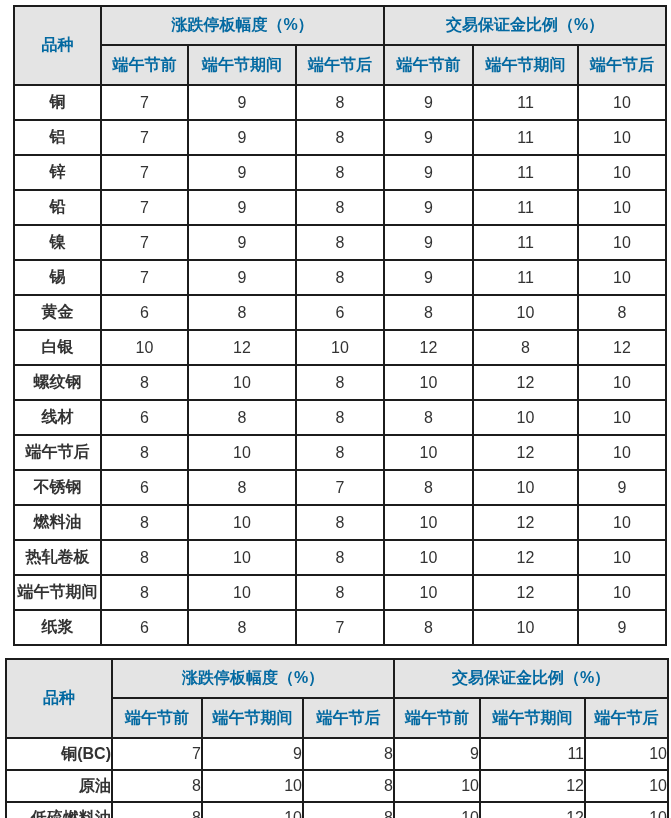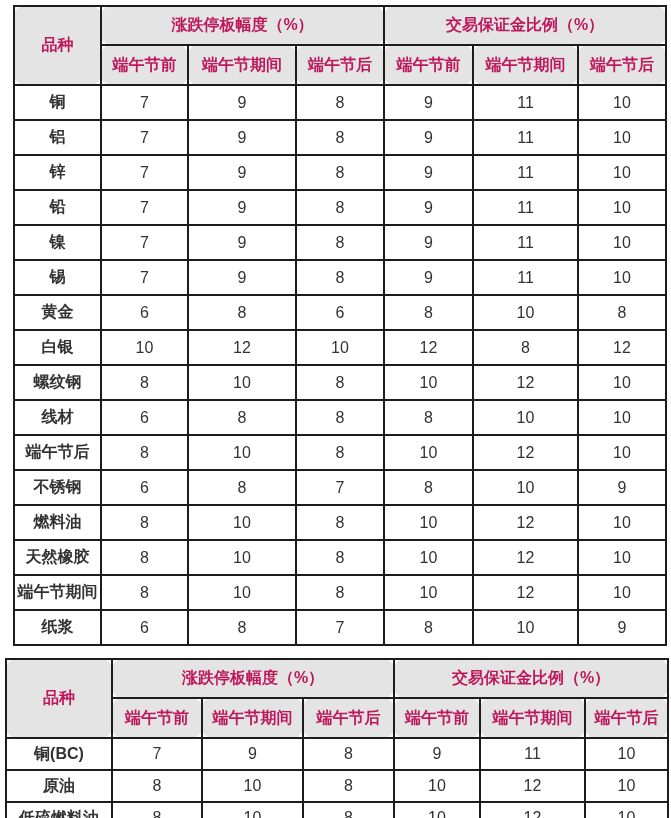--- a/index.html
+++ b/index.html
@@ -23,22 +23,21 @@
     text-align: center;
     vertical-align: middle;
     padding: 0;
     overflow: hidden;
     white-space: nowrap;
   }
   thead th {
     background: #e4e4e4;
     font-weight: 600;
     font-size: 16px;
-    color: #be185d;
-    border-radius: 10px;
+    color: #0369a1;
   }
   tbody td {
     background: #ffffff;
     font-weight: 400;
     font-size: 16px;
     color: #333333;
   }
   tbody td.variety {
     font-weight: 600;
   }
@@ -50,21 +49,21 @@
   table.t1 thead tr.group-row th { height: 37px; }
   table.t1 thead tr.sub-row th { height: 38px; }
   table.t1 tbody td { height: 33px; }
   
   table.t2 {
     margin: 12px 0 0 5px;
     width: 662px;
   }
   table.t2 thead tr.group-row th { height: 37px; }
   table.t2 thead tr.sub-row th { height: 38px; }
-  table.t2 tbody td { height: 30px; }
+  table.t2 tbody td { height: 30px; text-align: right; }
 </style>
 </head>
 <body>
 
 <div class="page">
 
   <table class="t1">
     <colgroup>
       <col style="width:87px">
       <col style="width:87px">
@@ -201,21 +200,21 @@
         <tr>
           <td class="variety">燃料油</td>
           <td>8</td>
           <td>10</td>
           <td>8</td>
           <td>10</td>
           <td>12</td>
           <td>10</td>
         </tr>
         <tr>
-          <td class="variety">天然橡胶</td>
+          <td class="variety">热轧卷板</td>
           <td>8</td>
           <td>10</td>
           <td>8</td>
           <td>10</td>
           <td>12</td>
           <td>10</td>
         </tr>
         <tr>
           <td class="variety">端午节期间</td>
           <td>8</td>

